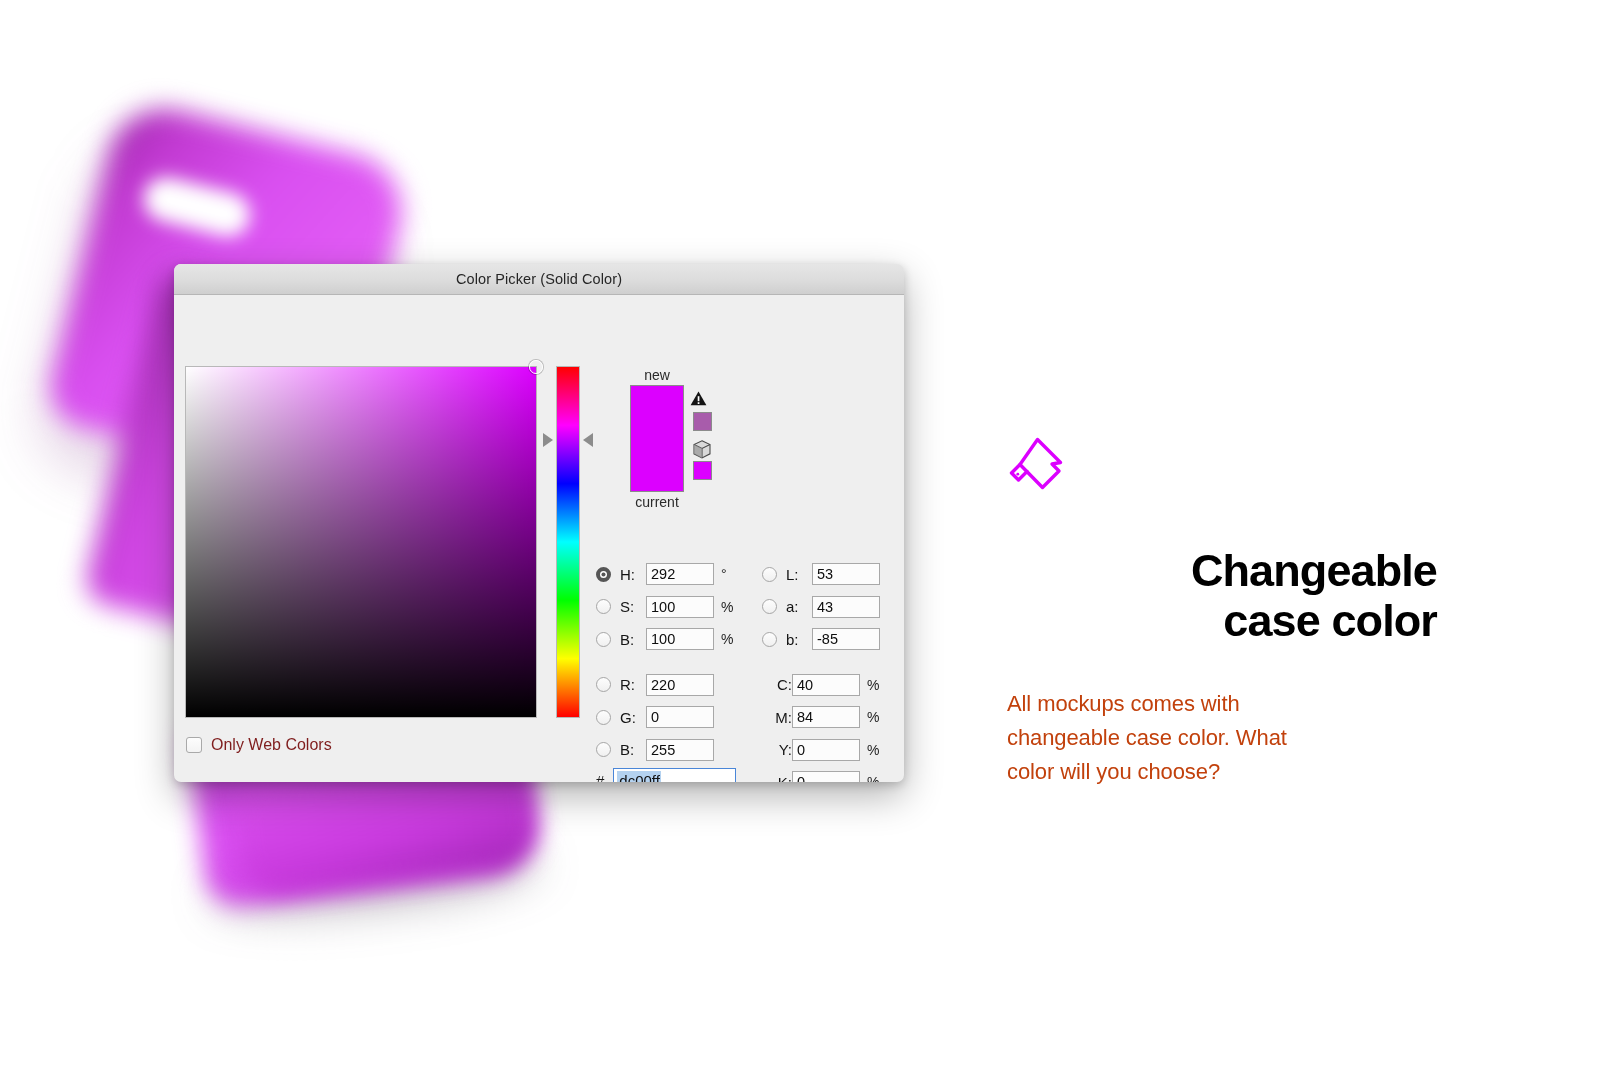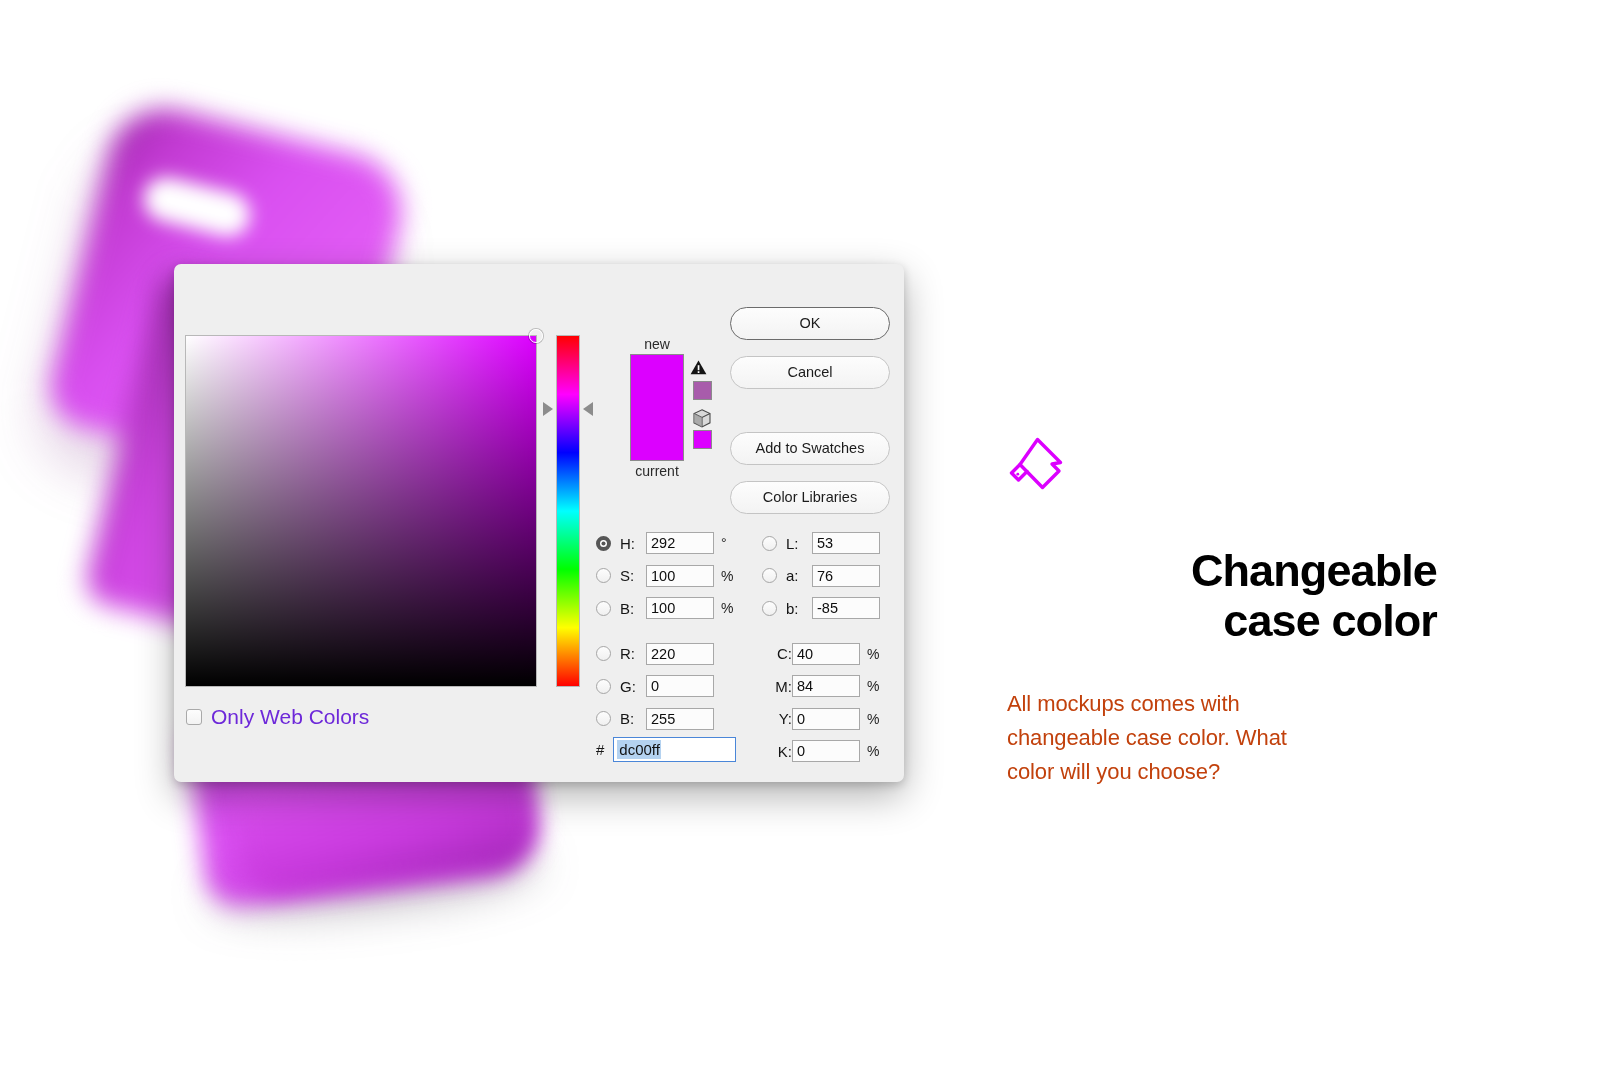--- a/index.html
+++ b/index.html
@@ -139,21 +139,21 @@
     border-top: 7px solid transparent; border-bottom: 7px solid transparent;
     border-right: 10px solid #8c8c8c;
   }
 
   
   .webcolors { position: absolute; left: 12px; top: 441px; display: flex; align-items: center; gap: 9px; }
   .cbox {
     width: 16px; height: 16px; border: 1px solid #a9a9a9; border-radius: 3px;
     background: linear-gradient(180deg,#fdfdfd,#f3f3f3);
   }
-  .webcolors-label { font-size: 21px; color: #6d28d9; }
+  .webcolors-label { font-size: 16px; color: #7f1d1d; }
 
   
   .preview-block { position: absolute; left: 424px; top: 70px; width: 86px; padding-left: 32px; }
   .preview-label { font-size: 14px; color: #2a2a2a; text-align: center; line-height: 1.45; }
   .preview-swatches { border: 1px solid #8b8b8b; }
   .sw-new { height: 53px; }
   .sw-cur { height: 52px; }
 
   
   .alerts { position: absolute; left: 516px; top: 96px; width: 24px; }
@@ -245,20 +245,23 @@
     <div class="case-top"></div>
     <div class="case-top-body"></div>
     <div class="case-cut"></div>
     <div class="case-shadow"></div>
     <div class="case-bottom"></div>
     <div class="case-bottom-2"></div>
   </div>
 
   <div class="dialog">
 
+    <div class="titlebar">
+      <span class="titlebar-text">Color Picker (Solid Color)</span>
+    </div>
 
     <div class="dialog-body">
 
       <div class="sb-field" id="sbField" style="--hue: #dc00ff;">
         <div class="sb-marker"></div>
       </div>
 
       <div class="hue-wrap">
         <div class="hue-strip"></div>
         <div class="hue-marker-l"></div>
@@ -288,26 +291,20 @@
         <div class="alert-chip" id="chipGamut" style="background: rgb(168, 92, 171);"></div>
         <svg class="cube-icon" viewBox="0 0 18 19">
           <path d="M9 0.8 L17 4.6 L17 13.8 L9 17.9 L1 13.8 L1 4.6 Z" fill="#d9d9d9" stroke="#4a4a4a" stroke-width="1.1"></path>
           <path d="M1 4.6 L9 8.5 L17 4.6" fill="none" stroke="#4a4a4a" stroke-width="1.1"></path>
           <path d="M9 8.5 L9 17.9" fill="none" stroke="#4a4a4a" stroke-width="1.1"></path>
           <path d="M1 4.6 L9 8.5 L9 17.9 L1 13.8 Z" fill="#9a9a9a" opacity="0.75"></path>
         </svg>
         <div class="alert-chip" id="chipWeb" style="background: rgb(220, 0, 255);"></div>
       </div>
 
-      <div class="buttons">
-        <div class="btn default">OK</div>
-        <div class="btn">Cancel</div>
-        <div class="btn gap">Add to Swatches</div>
-        <div class="btn">Color Libraries</div>
-      </div>
 
       <div class="fields">
         <div class="col-left">
           <div id="hsbRows">
               <div class="frow">
                 <span class="radio on"></span>
                 <span class="flabel">H:</span>
                 <span class="finput">292</span>
                 <span class="funit">°</span>
               </div>
@@ -350,21 +347,21 @@
           <div id="labRows">
               <div class="frow">
                 <span class="radio"></span>
                 <span class="flabel">L:</span>
                 <span class="finput">53</span>
                 <span class="funit"></span>
               </div>
               <div class="frow">
                 <span class="radio"></span>
                 <span class="flabel">a:</span>
-                <span class="finput">76</span>
+                <span class="finput">43</span>
                 <span class="funit"></span>
               </div>
               <div class="frow">
                 <span class="radio"></span>
                 <span class="flabel">b:</span>
                 <span class="finput">-85</span>
                 <span class="funit"></span>
               </div>
             </div>
           <div style="height:13px"></div>

